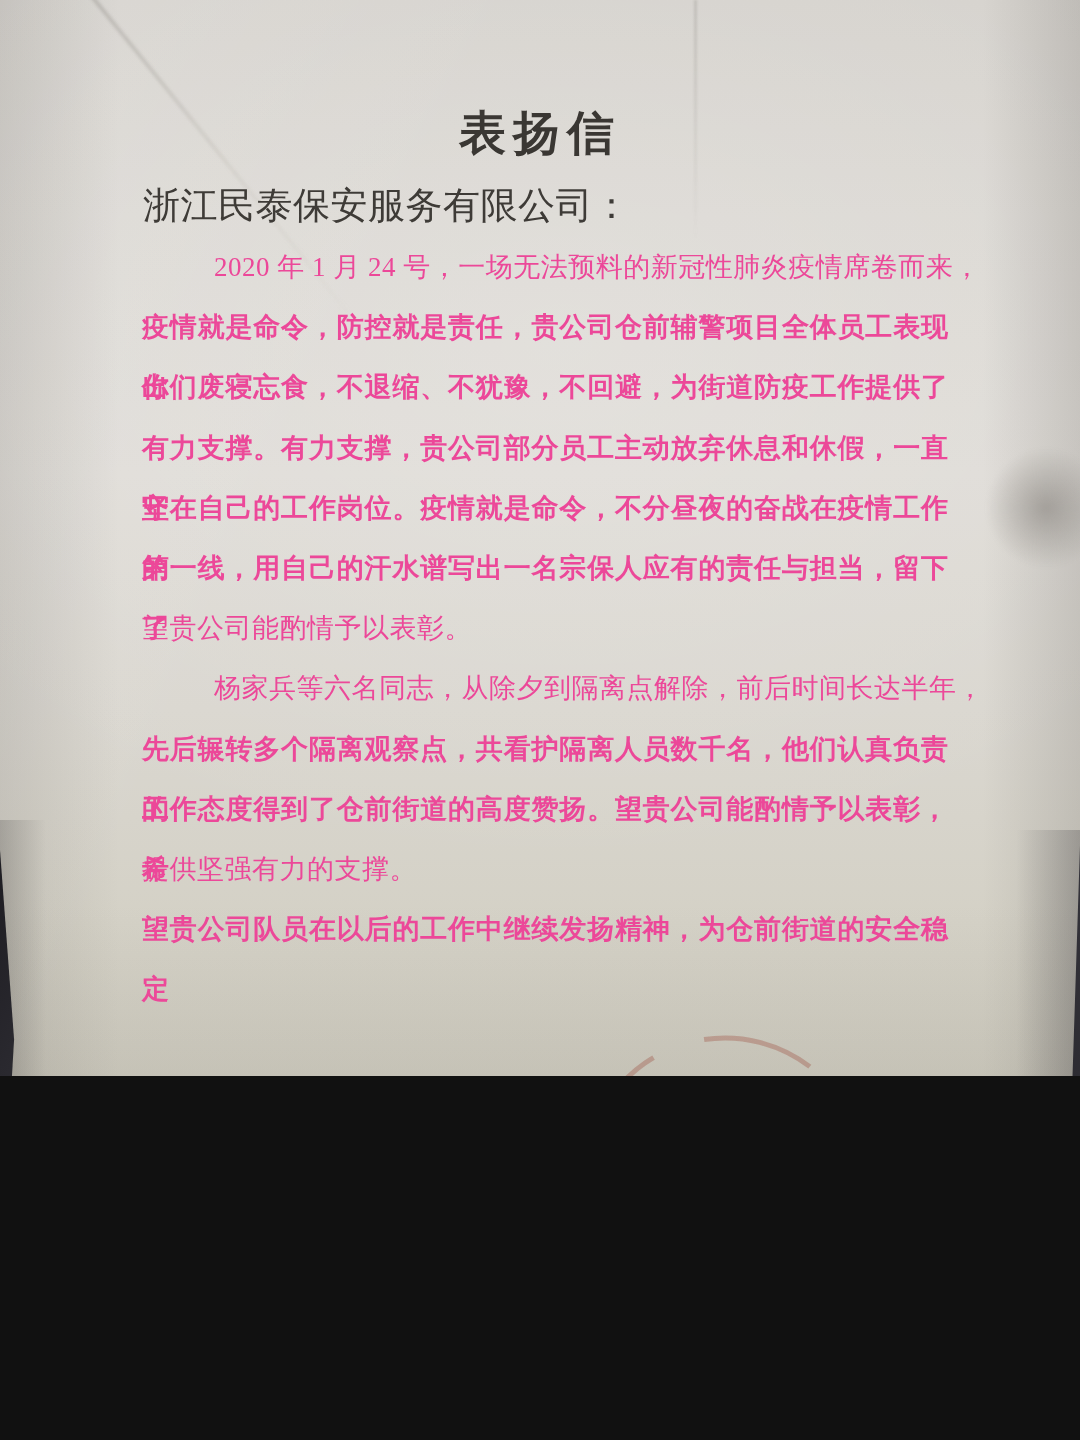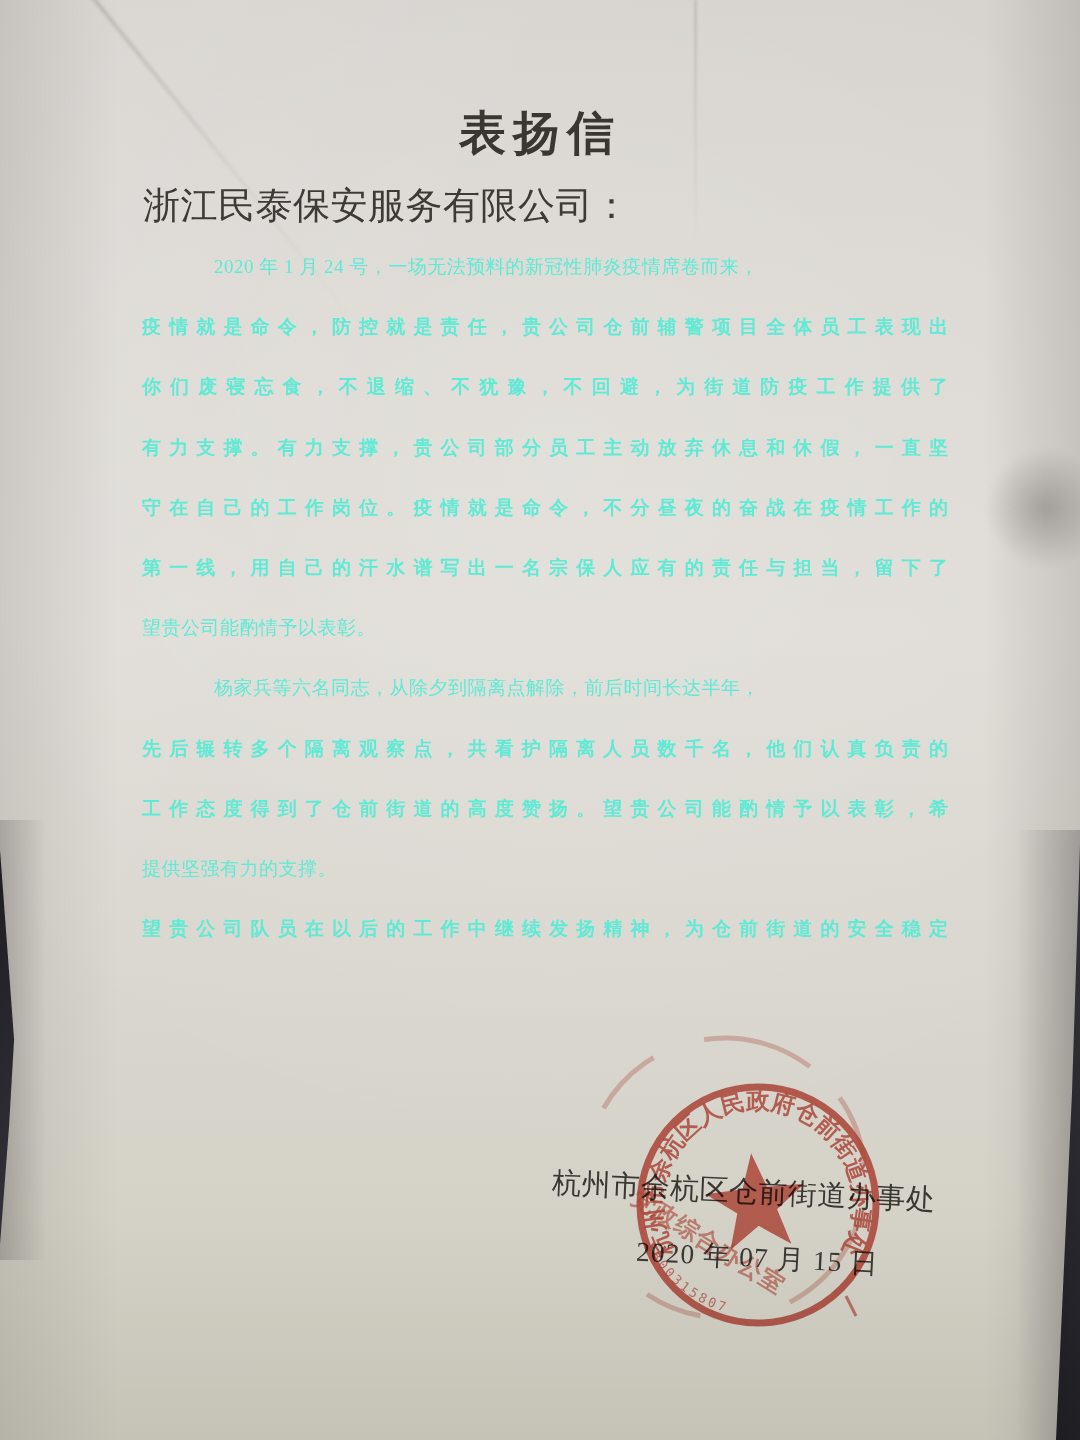--- a/index.html
+++ b/index.html
@@ -1,21 +1,21 @@
 <!DOCTYPE html>
 <html><head>
 <meta charset="utf-8">
 <style>
   html, body { margin: 0; padding: 0; background: #111; }
   * { box-sizing: border-box; }
 
   .photo {
     position: relative;
     width: 1080px;
-    height: 1440px;
+    height: 1076px;
     overflow: hidden;
     background: #26252b;
     font-family: "Liberation Serif", "DejaVu Serif", serif;
   }
 
   
   .paper {
     position: absolute;
     inset: 0;
     background:
@@ -104,24 +104,24 @@
     letter-spacing: 0.5px;
   }
   .body-block {
     position: absolute;
     left: 142px; top: 237px;
     width: 806px;
   }
   .bline {
     height: 60.2px;
     line-height: 60.2px;
-    font-size: 19px;
+    font-size: 27px;
     letter-spacing: 0.5px;
     white-space: nowrap;
-    color: #5eead4;
+    color: #ec4899;
   }
   .bline.fill { white-space: normal; text-align: justify; text-align-last: justify; letter-spacing: 0; font-weight: bold; }
   .bline.indent { text-indent: 72px; }
 
   .signature {
     position: absolute;
     left: 552px; top: 1172px;
     font-size: 29px;
     letter-spacing: 0.5px;
     transform: rotate(2.6deg);

